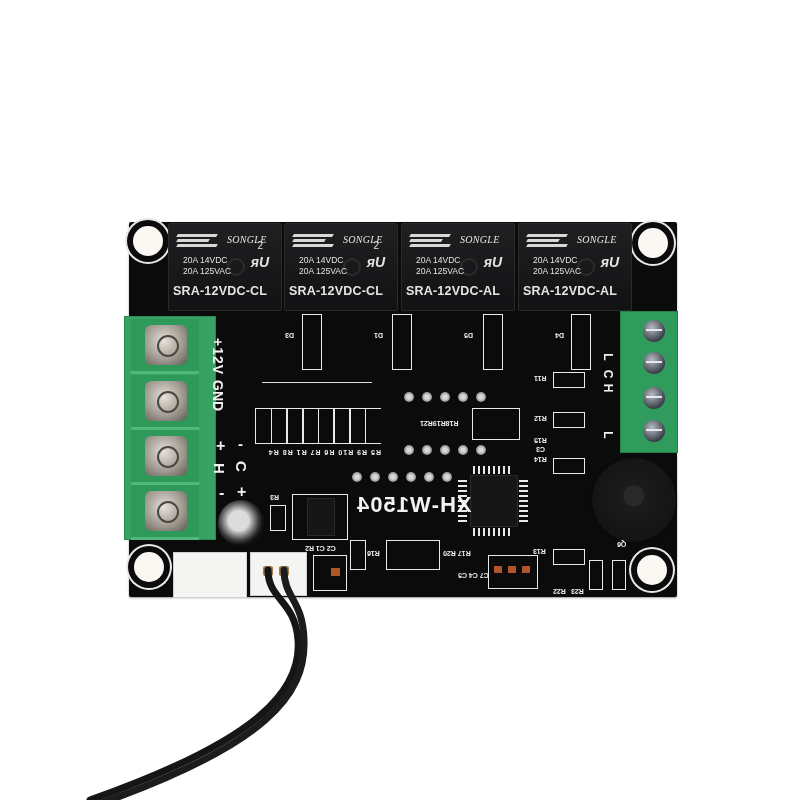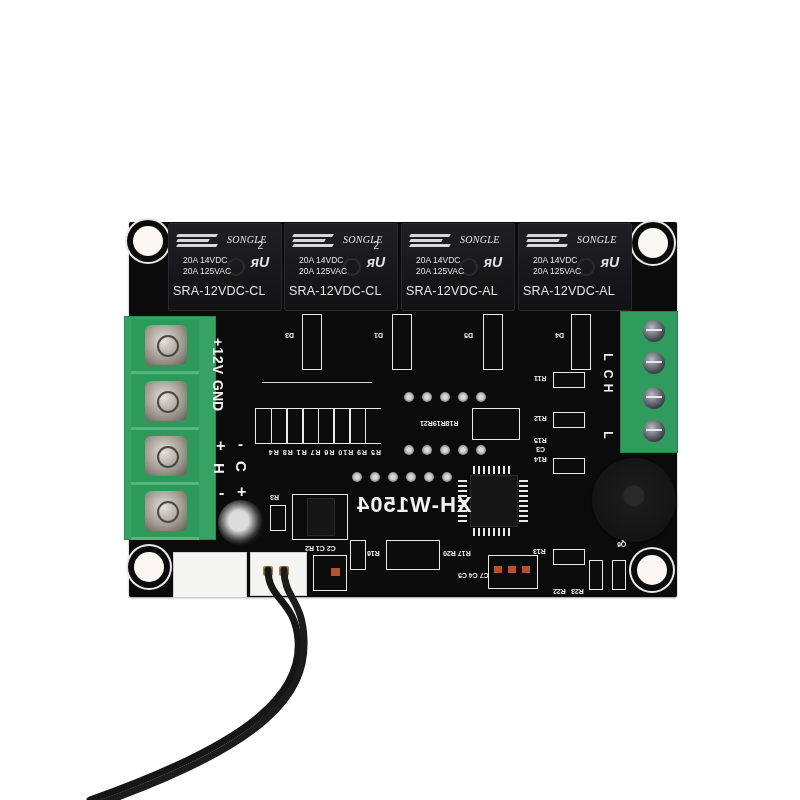--- a/index.html
+++ b/index.html
@@ -5,21 +5,21 @@
   html,body{margin:0;padding:0;background:#ffffff;}
   body{width:800px;height:800px;position:relative;overflow:hidden;font-family:"Liberation Sans",sans-serif;}
   .abs{position:absolute;}
   .board{left:129px;top:222px;width:548px;height:375px;background:#0b0b0c;border-radius:2px;box-shadow:0 1px 2px rgba(0,0,0,.4);}
   .hole{width:30px;height:30px;border-radius:50%;background:#fbf8f4;box-shadow:0 0 0 6px #0b0b0c,0 0 0 8px #e8e8e8;}
   .relay{top:223px;height:86px;background:linear-gradient(#202022,#121214);border:1px solid #2a2a2c;border-radius:2px;color:#e4e4e4;}
   .relay .brand{position:absolute;left:58px;top:10px;font-family:"Liberation Serif",serif;font-style:italic;font-size:10px;letter-spacing:.3px;}
   .relay .logo{position:absolute;left:8px;top:8px;width:40px;height:20px;}
   .relay .logo i{display:block;height:3px;background:#d8d8d8;margin:2px 0;transform:skewX(-30deg);}
   .relay .spec{position:absolute;left:6px;top:31px;font-size:8.5px;line-height:11px;margin-left:8px;}
-  .relay .model{position:absolute;left:4px;top:60px;font-size:12.5px;letter-spacing:.2px;white-space:nowrap;}
+  .relay .model{position:absolute;left:4px;top:60px;font-size:12.5px;letter-spacing:.2px;white-space:nowrap;font-weight:bold;}
   .relay .ul{position:absolute;right:12px;top:30px;font-weight:bold;font-size:14px;font-style:italic;}
   .relay .num{position:absolute;right:18px;top:16px;font-size:10px;}
   .relay .dot{position:absolute;left:52%;top:34px;width:14px;height:14px;border-radius:50%;border:2px solid #2c2c2e;}
   .term{background:#37a264;border:1px solid #2a8a52;}
   .tslot{position:absolute;left:6px;width:68px;height:52px;background:#2e9a5a;border-bottom:3px solid #51b87c;}
   .screw{position:absolute;left:14px;top:6px;width:42px;height:40px;border-radius:6px;background:radial-gradient(circle at 45% 40%,#e6e1da,#9c968c 60%,#5d5a55);}
   .screw:after{content:"";position:absolute;left:12px;top:10px;width:18px;height:18px;border-radius:50%;border:2px solid #4a4744;}
   .pin{background:#2f9b5d;border:1px solid #248049;}
   .rscrew{position:absolute;left:22px;width:22px;height:22px;border-radius:50%;background:radial-gradient(circle at 40% 35%,#b7bcc4,#3a3f48 70%);}
   .rscrew:after{content:"";position:absolute;left:3px;top:9px;width:16px;height:2px;background:#e7e9ee;}

